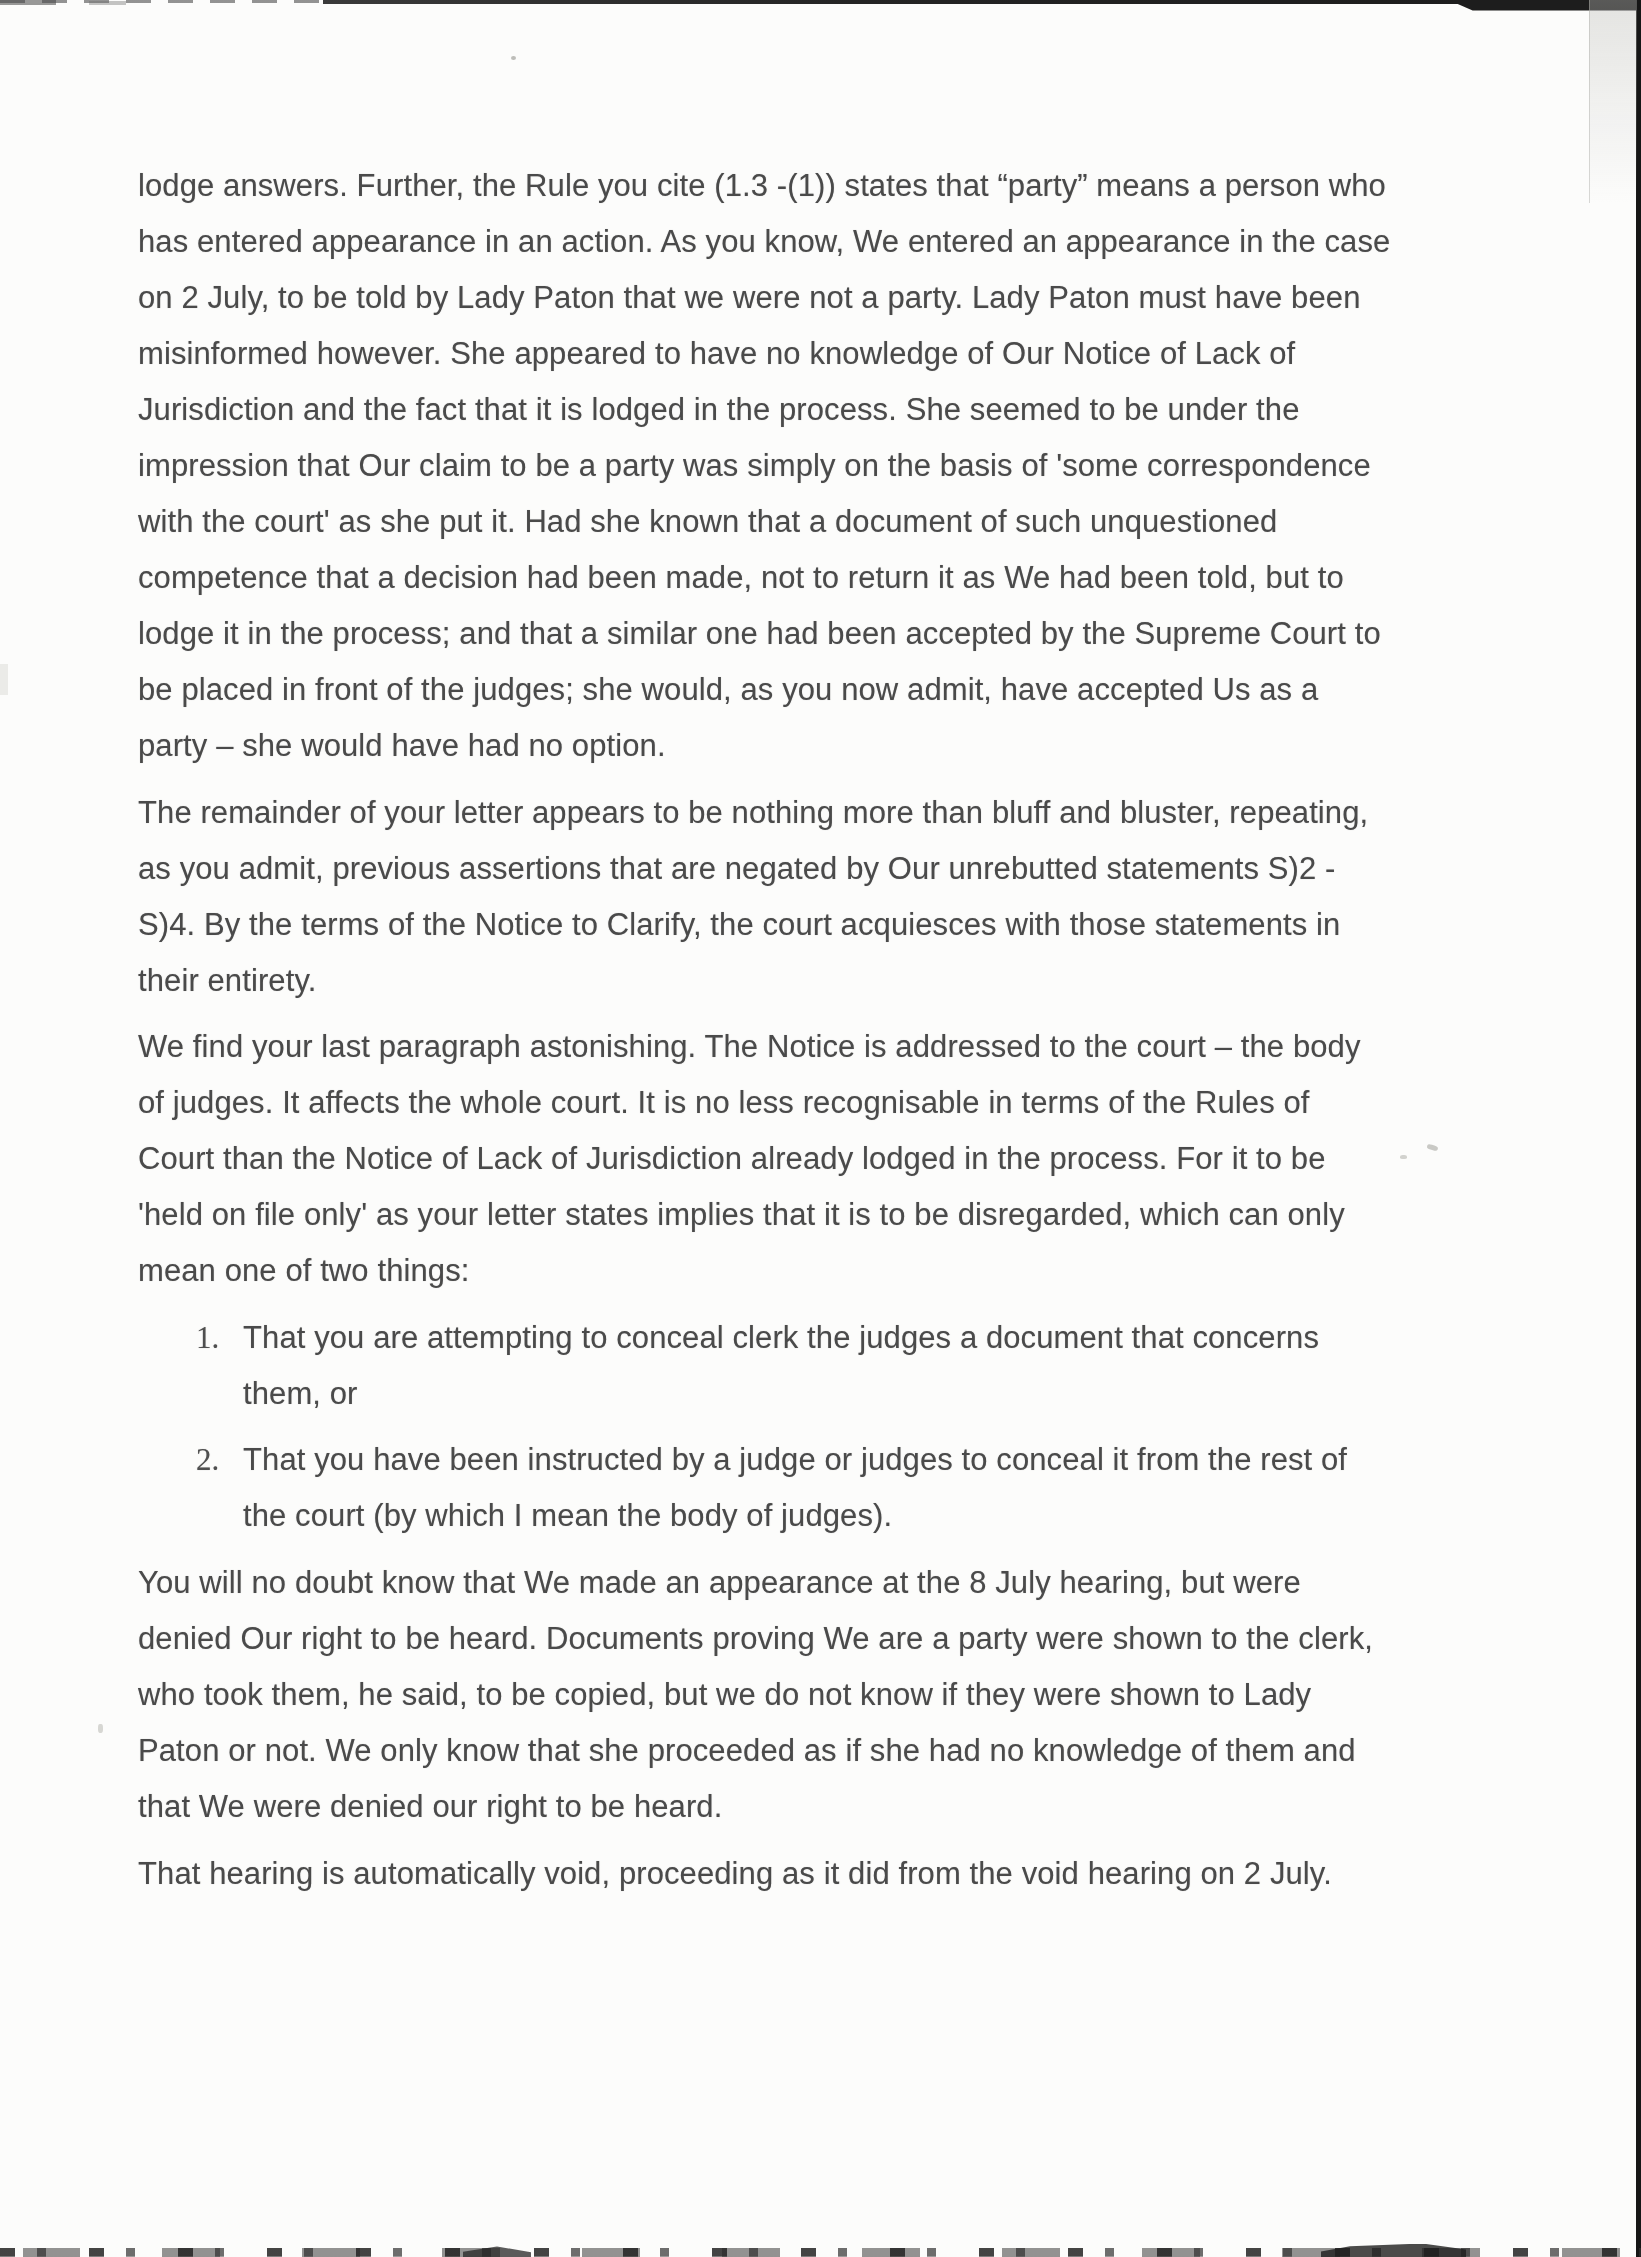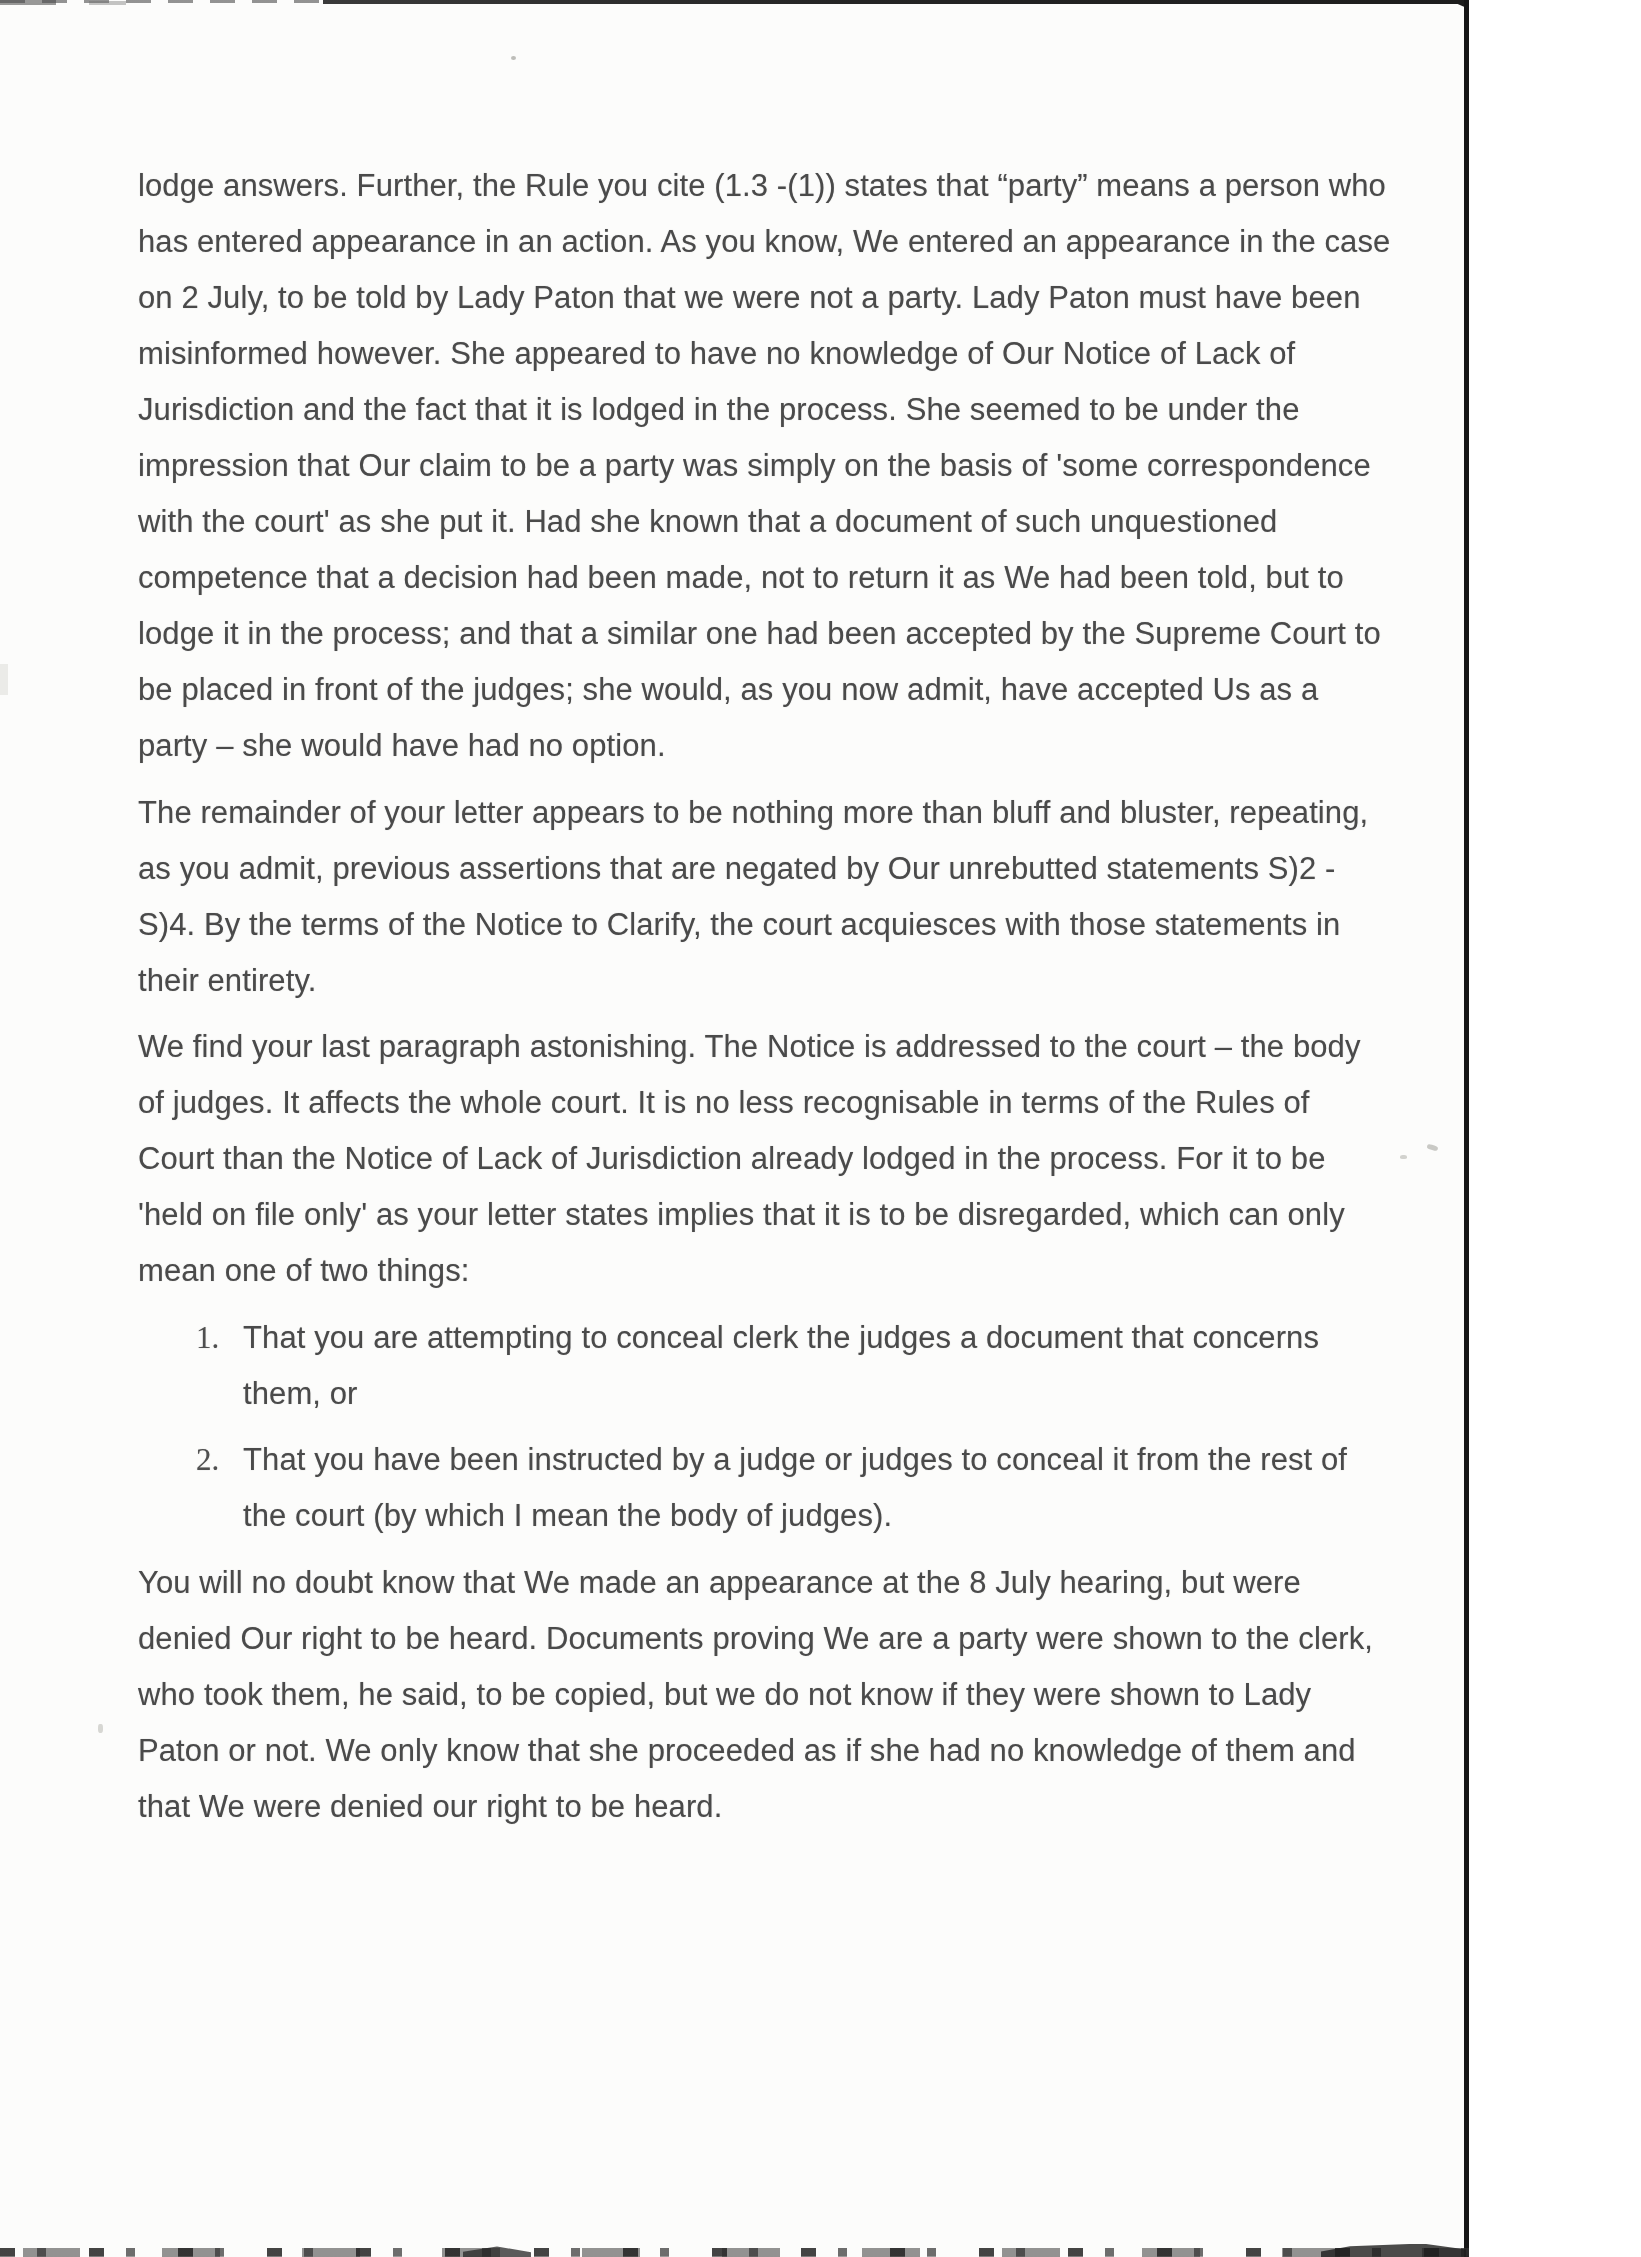--- a/index.html
+++ b/index.html
@@ -1,20 +1,20 @@
 <!DOCTYPE html>
 <html><head>
 <meta charset="utf-8">
 <style>
   html, body { margin: 0; padding: 0; }
   body { width: 1641px; height: 2257px; overflow: hidden; }
 
   .page {
     position: relative;
-    width: 1469px;
+    width: 1641px;
     height: 2257px;
     background: #fcfcfb;
     overflow: hidden;
     font-family: "Liberation Sans", "DejaVu Sans", sans-serif;
   }
 
   .letter-body {
     position: absolute;
     left: 138px;
     top: 158px;
@@ -159,17 +159,18 @@
       </div>
 
     </div>
 
     <div class="para">You will no doubt know that We made an appearance at the 8 July hearing, but were
 denied Our right to be heard. Documents proving We are a party were shown to the clerk,
 who took them, he said, to be copied, but we do not know if they were shown to Lady
 Paton or not. We only know that she proceeded as if she had no knowledge of them and
 that We were denied our right to be heard.</div>
 
+    <div class="para">That hearing is automatically void, proceeding as it did from the void hearing on 2 July.</div>
 
 
   </div>
 </div>
 
 
 </body></html>

